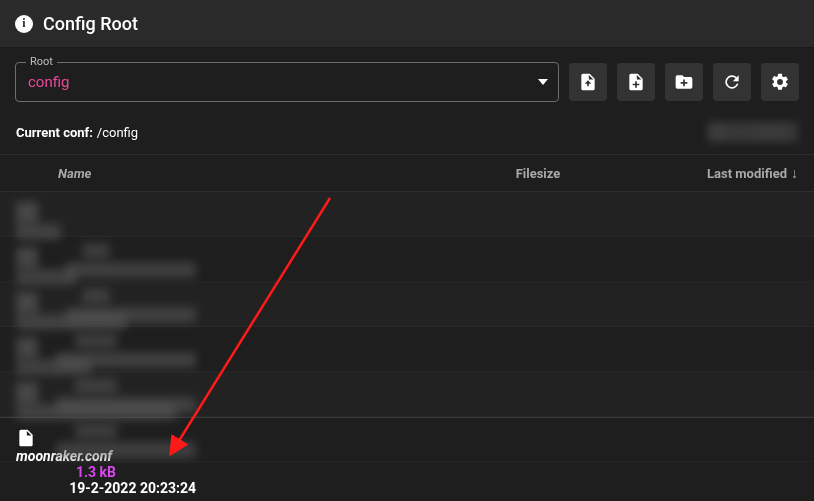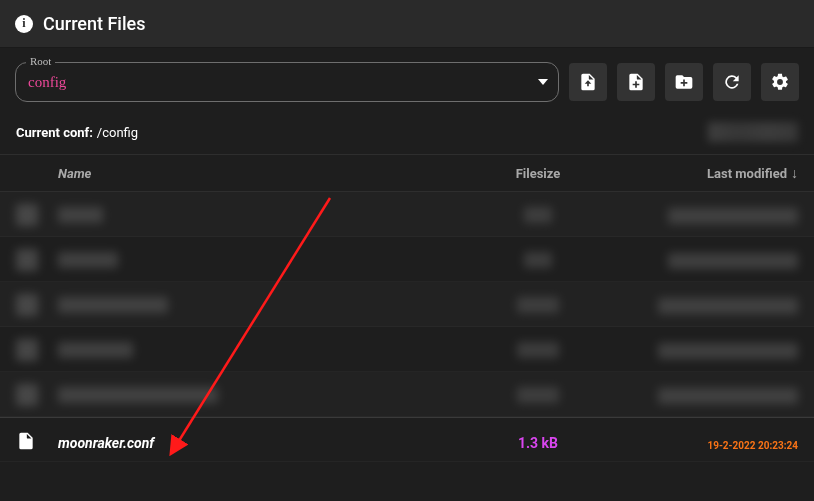--- a/index.html
+++ b/index.html
@@ -37,26 +37,25 @@
   .toolbar {
     display: flex;
     align-items: center;
     padding: 14px 15px 14px 15px;
     gap: 10px;
   }
   .root-select {
     flex: 1;
     position: relative;
     border: 1px solid #6e6e6e;
-    border-radius: 12px;
+    border-radius: 4px;
     height: 40px;
     display: flex;
     align-items: center;
     padding: 16px 12px;
-    font-family: Liberation Serif, serif;
   }
   .root-label {
     position: absolute;
     top: -8px; left: 10px;
     background: #1e1e1e;
     padding: 0 4px;
     font-size: 11px;
     color: #bdbdbd;
   }
   .root-value {
@@ -101,30 +100,31 @@
     color: #a9a9a9;
   }
   .col-icon { width: 42px; }
   .col-name { flex: 1; font-weight: bold; font-style: italic; }
   .col-size { width: 160px; text-align: center; font-weight: bold; }
   .col-mod  { width: 180px; text-align: right; font-weight: bold; position: relative; }
   .sort-arrow { display: inline-block; margin-left: 4px; font-size: 14px; }
 
   .row {
     display: flex;
-    align-items: flex-end;
+    align-items: flex-start;
     padding: 10px 16px;
     height: 45px;
     border-bottom: 1px solid rgba(255,255,255,0.03);
+    flex-direction: column;
   }
   .row:nth-child(odd).blurred { background: rgba(255,255,255,0.02); }
   .row .col-icon { width: 42px; display:flex; align-items:center; }
   .row .col-name { flex: 1; font-size: 14px; }
   .row .col-size { width: 160px; text-align: center; font-size: 14px; color: #d946ef; }
-  .row .col-mod  { width: 180px; text-align: right; font-size: 10px; color: #f97316; }
+  .row .col-mod  { width: 180px; text-align: right; font-size: 14px; color: #ffffff; }
 
   .blur-box {
     filter: blur(5px);
     opacity: 0.55;
     border-radius:2px;
     display:inline-block;
   }
   .bi-icon { width: 22px; height: 22px; background:#666; }
   .bi-name { height: 16px; background:#5c5c5c; }
   .bi-size { height: 16px; background:#555; }
@@ -138,21 +138,21 @@
     pointer-events: none;
   }
 
   .row.visible { border-top: 1px solid #3a3a3a; }
 </style>
 </head>
 <body>
 
 <div class="panel-header">
   <span class="info-icon">i</span>
-  <span class="panel-title">Current Files</span>
+  <span class="panel-title">Config Root</span>
 </div>
 
 <div class="toolbar">
   <div class="root-select">
     <span class="root-label">Root</span>
     <span class="root-value">config</span>
     <span class="dropdown-caret"></span>
   </div>
   <div class="icon-btn">
     <svg viewBox="0 0 24 24">

